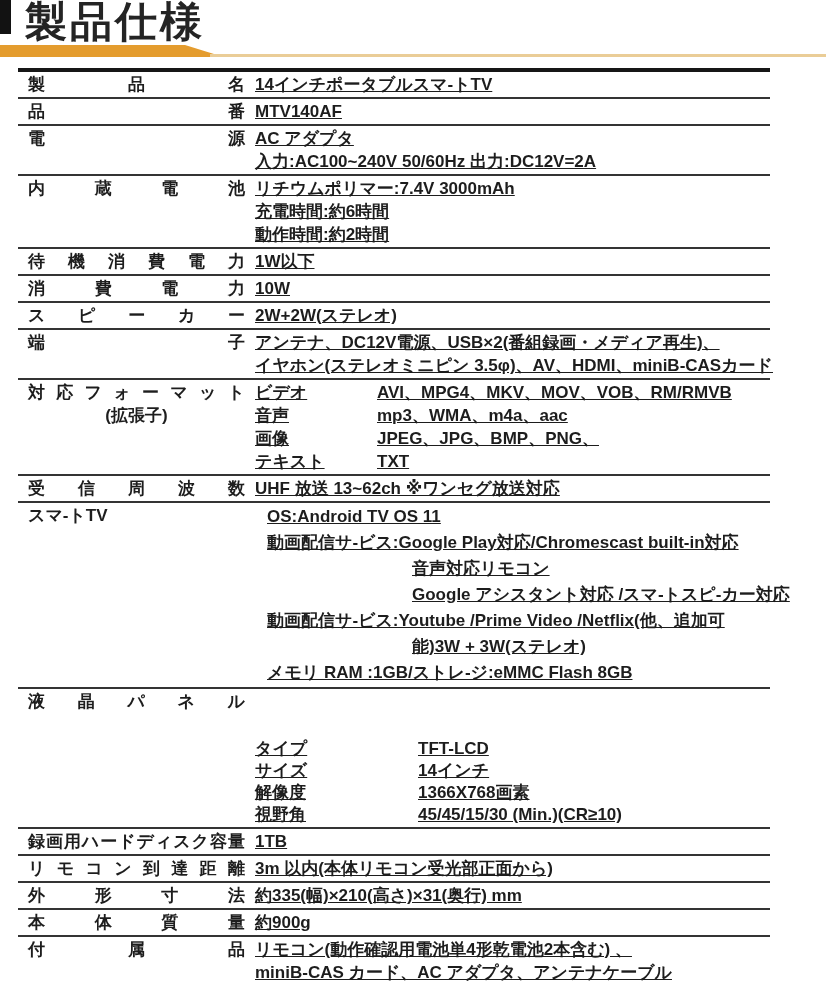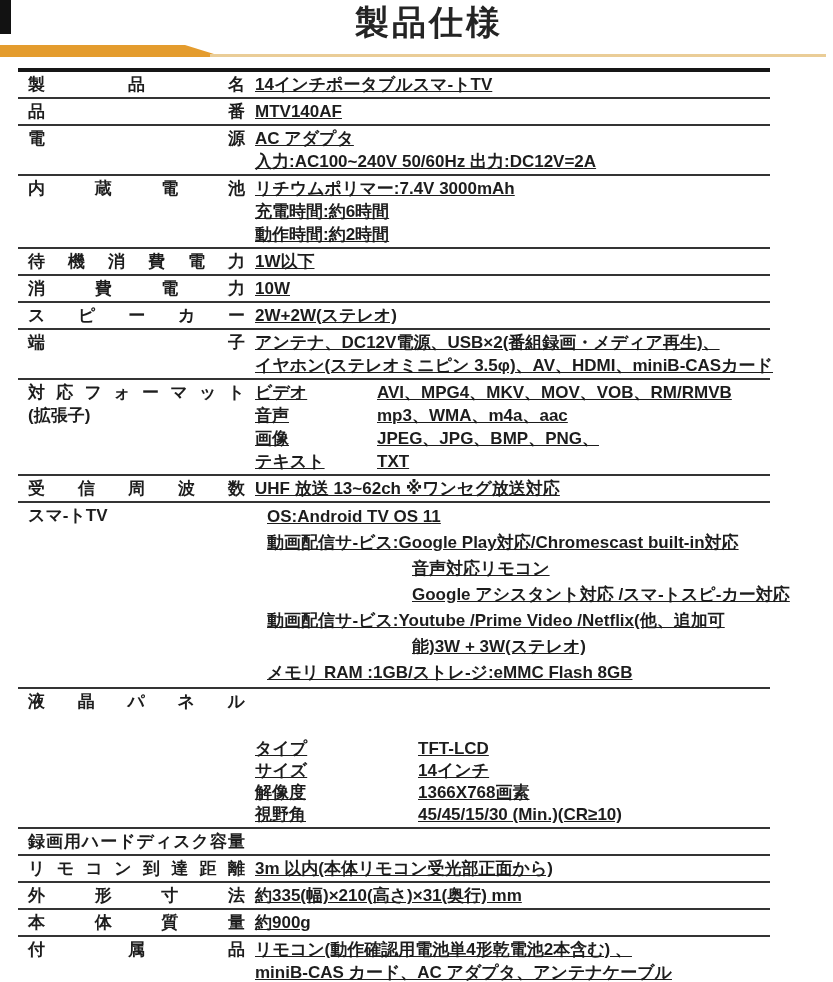--- a/index.html
+++ b/index.html
@@ -5,35 +5,35 @@
   html,body{margin:0;padding:0;background:#ffffff;}
   body{
     width:833px;height:982px;overflow:hidden;
     font-family:"Liberation Sans","DejaVu Sans",sans-serif;
     color:#1d1d1d;font-weight:700;
     -webkit-font-smoothing:antialiased;
   }
   
   .header{position:relative;padding-top:2px;}
   .black-tab{position:absolute;left:0;top:0;width:11px;height:34px;background:#121212;}
-  .title{margin:0 0 0 25px;font-size:34px;line-height:40px;letter-spacing:3px;color:#242424;font-weight:800;text-align:center;}
+  .title{margin:0 0 0 25px;font-size:42px;line-height:40px;letter-spacing:3px;color:#242424;font-weight:800;}
   .accent{display:block;margin-top:3px;}
   
   .spec{
     margin:10px 0 0 18px;width:752px;box-sizing:border-box;
     border-top:4px solid #161616;border-bottom:4px solid #161616;
     font-size:17px;
   }
   .row{display:flex;border-bottom:2px solid #343434;padding:1px 0;}
   .row:last-child{border-bottom:none;}
   .lab{flex:0 0 237px;box-sizing:border-box;padding:0 10px;line-height:23px;}
   .val{flex:1;min-width:0;line-height:23px;text-decoration:underline;}
   .vline{white-space:nowrap;}
   [data-justify="true"]{display:flex;justify-content:space-between;}
-  .lab-sub{text-align:left;}
+  .lab-sub{text-align:center;}
   
   .subrow{display:flex;gap:40px;}
   .sub-l{flex:0 0 82px;}
   .rw-lcd .sub-l{flex:0 0 123px;}
   .rw-lcd .val{line-height:22px;margin-top:48px;}
   .rw-fmt .val, .rw-fmt .lab{line-height:23px;}
   
   .rw-smart .val{line-height:26px;margin-left:12px;}
   .ind{padding-left:145px;}
 </style>
@@ -243,20 +243,23 @@
         <span>ハ</span>
         <span>ー</span>
         <span>ド</span>
         <span>デ</span>
         <span>ィ</span>
         <span>ス</span>
         <span>ク</span>
         <span>容</span>
         <span>量</span>
       </div>
+    <div class="val">
+      <div class="vline">1TB</div>
+    </div>
   </div>
 
   <div class="row">
     <div class="lab" data-justify="true">
         <span>リ</span>
         <span>モ</span>
         <span>コ</span>
         <span>ン</span>
         <span>到</span>
         <span>達</span>

